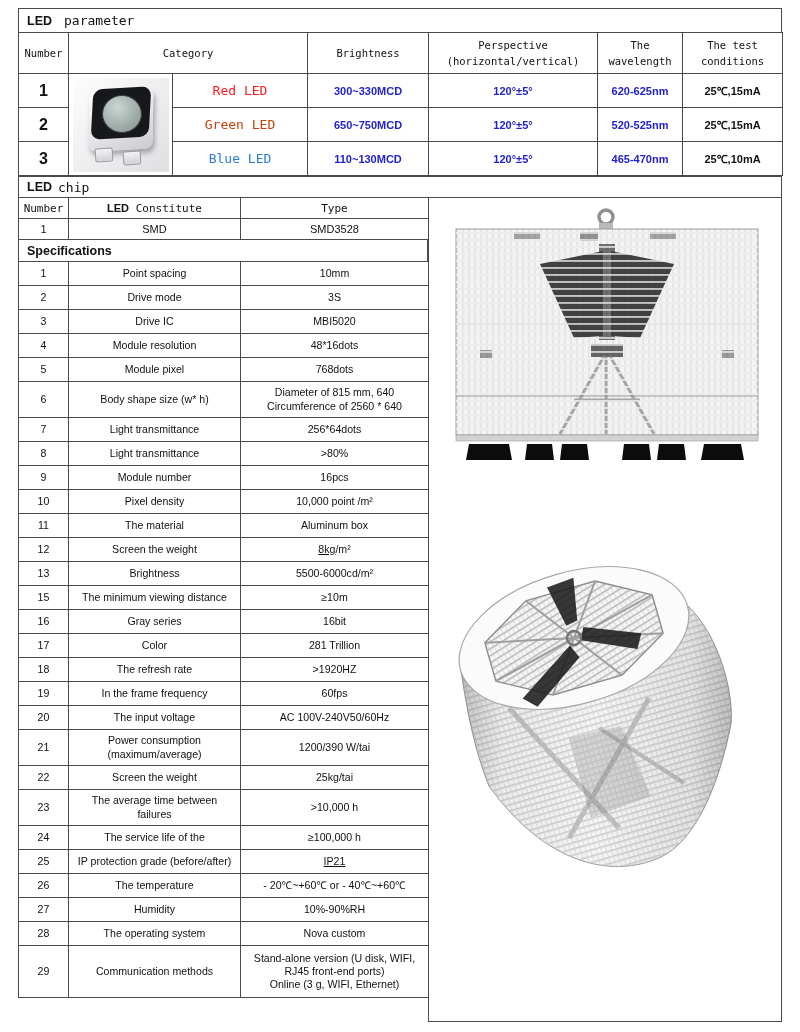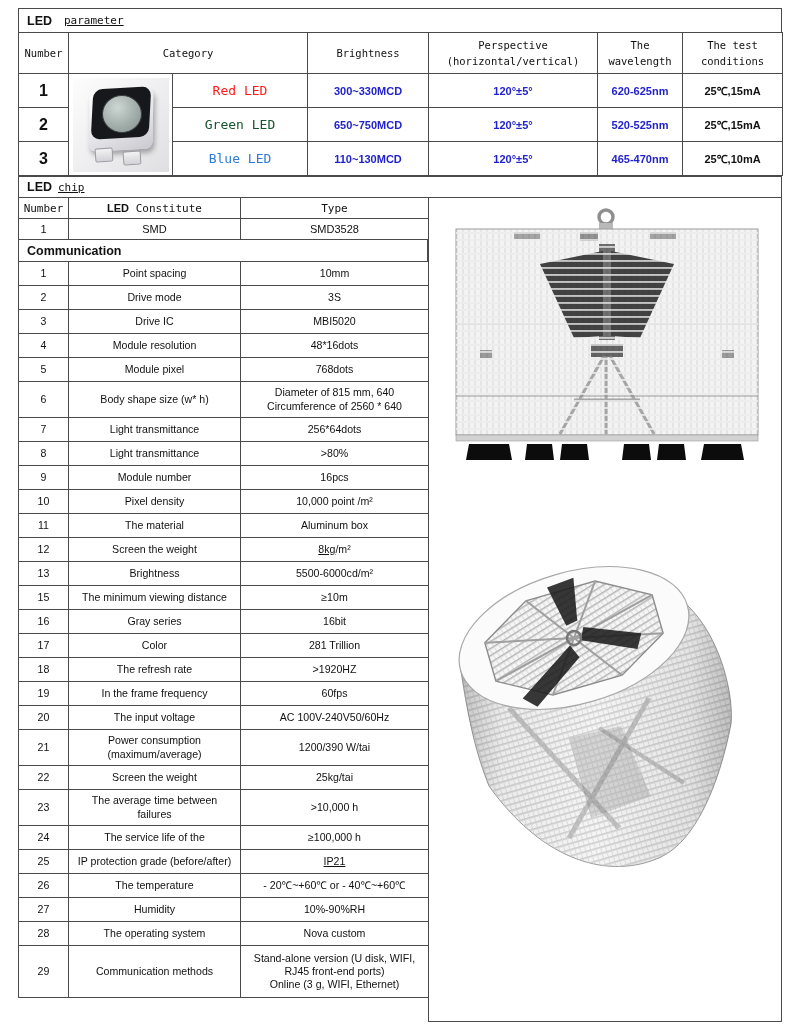--- a/index.html
+++ b/index.html
@@ -1,21 +1,21 @@
 <!DOCTYPE html>
 <html><head>
 <meta charset="utf-8">
 <style>
   html,body{margin:0;padding:0;background:#fff;}
   .sheet{position:relative;width:800px;height:1032px;background:#fff;
          font-family:"Liberation Sans",sans-serif;color:#111;overflow:hidden;}
   .band{position:absolute;box-sizing:border-box;border:1px solid #4a4a4a;background:#fff;
         display:flex;align-items:center;padding-left:8px;}
   .band .b{font-weight:bold;font-size:12.5px;}
-  .band .m{font-family:"DejaVu Sans Mono","Liberation Mono",monospace;font-size:11px;margin-left:12px;text-decoration:underline;}
+  .band .m{font-family:"DejaVu Sans Mono","Liberation Mono",monospace;font-size:13px;margin-left:12px;}
   table{border-collapse:collapse;table-layout:fixed;position:absolute;background:#fff;}
   td,th{border:1px solid #4a4a4a;text-align:center;vertical-align:middle;padding:0 1px;overflow:hidden;}
   .param th{font-weight:normal;font-family:"DejaVu Sans Mono","Liberation Mono",monospace;
             font-size:10.5px;line-height:1.55;}
   .num-big{font-size:16px;font-weight:bold;}
   .led-label{font-size:13px;font-family:"DejaVu Sans Mono","Liberation Mono",monospace;text-align:center;}
   .bval{font-size:11px;font-weight:bold;color:#2222cc;}
   .cond{font-size:11px;font-weight:bold;color:#111;}
   .chip th{font-weight:normal;font-family:"DejaVu Sans Mono","Liberation Mono",monospace;font-size:11px;}
   .chip th .b{font-weight:bold;font-family:"Liberation Sans",sans-serif;font-size:11px;}
@@ -91,21 +91,21 @@
           </div>
         </td>
         <td class="led-label" style="color: rgb(255, 26, 26);">Red LED</td>
         <td class="bval">300~330MCD</td>
         <td class="bval">120°±5°</td>
         <td class="bval">620-625nm</td>
         <td class="cond">25℃,15mA</td>
       </tr>
       <tr style="height:34px;">
         <td class="num-big">2</td>
-        <td class="led-label" style="color: #14532d;">Green LED</td>
+        <td class="led-label" style="color: #c2410c;">Green LED</td>
         <td class="bval">650~750MCD</td>
         <td class="bval">120°±5°</td>
         <td class="bval">520-525nm</td>
         <td class="cond">25℃,15mA</td>
       </tr>
       <tr style="height:34px;">
         <td class="num-big">3</td>
         <td class="led-label" style="color: rgb(46, 123, 214);">Blue LED</td>
         <td class="bval">110~130MCD</td>
         <td class="bval">120°±5°</td>
@@ -139,21 +139,21 @@
     <tbody>
       <tr style="height:21px;">
         <td>1</td>
         <td>SMD</td>
         <td>SMD3528</td>
       </tr>
     </tbody>
   </table>
 
   <div class="band" style="left:18px;top:239px;width:410px;height:23px;">
-    <span class="b">Communication</span>
+    <span class="b">Specifications</span>
   </div>
 
   <table class="spec" style="left:18px;top:261px;width:410px;">
     <colgroup>
         <col style="width:50px">
         <col style="width:172px">
         <col style="width:188px">
       </colgroup>
     <tbody>
         <tr style="height: 24px;">

